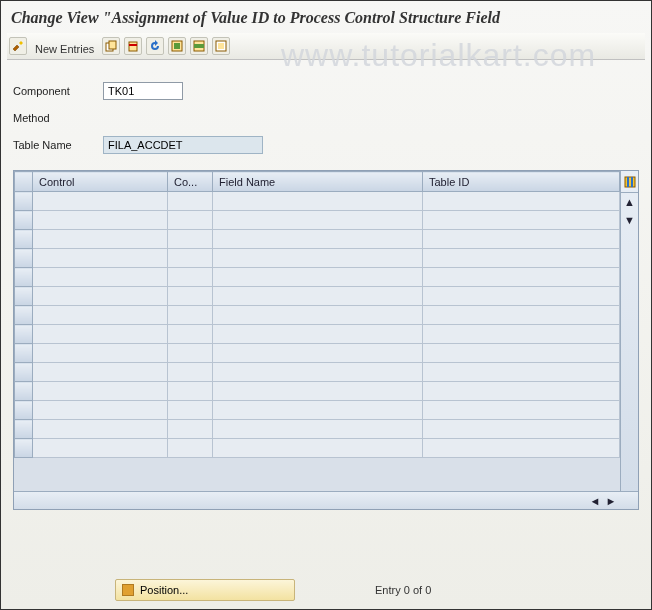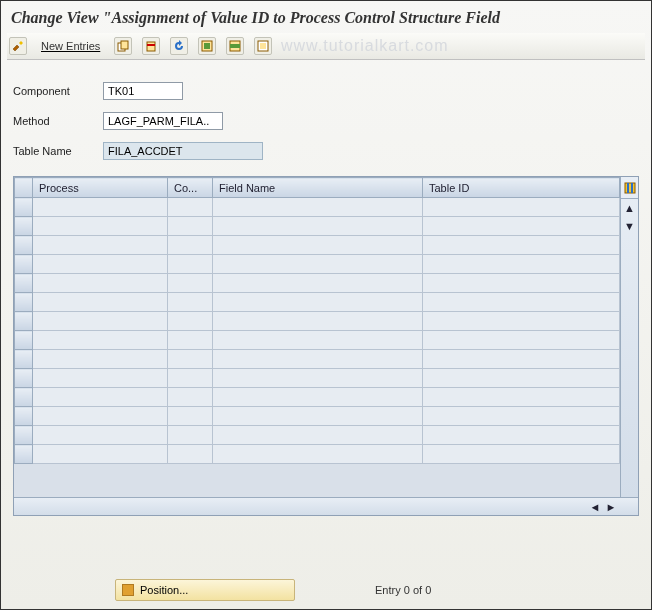--- a/index.html
+++ b/index.html
@@ -1,19 +1,19 @@
 <!DOCTYPE html>
 <html><head>
 <meta charset="utf-8">
 <style>
   * { box-sizing: border-box; font-family: Arial, sans-serif; font-size: 11px; }
   body { margin: 0; background: #fff; }
   .frame { width: 652px; height: 610px; border: 1px solid #333; background: linear-gradient(#f7f7f5,#eeeee8); position: relative; padding: 6px; }
   .title { font-family: Georgia, "Times New Roman", serif; font-style: italic; font-weight: bold; font-size: 16px; color: #333; padding: 2px 4px 6px 4px; }
-  .toolbar { display: flex; align-items: center; gap: 10px; border-bottom: 1px solid #c0c0c0; padding: 4px 2px; background: linear-gradient(#fbfbf8,#e9e9e3); text-decoration: underline; }
+  .toolbar { display: flex; align-items: flex-end; gap: 4px; border-bottom: 1px solid #c0c0c0; padding: 4px 2px; background: linear-gradient(#fbfbf8,#e9e9e3); }
   .tbtn { display: inline-flex; align-items: center; justify-content: center; width: 18px; height: 18px; border: 1px solid #c3c3b8; border-radius: 2px; background: #f0efe6; cursor: pointer; }
   .new-entries { font-size: 11px; color: #333; background: transparent; border: none; cursor: pointer; padding: 0 4px; }
   .form { padding: 10px 6px 6px 6px; }
   .form-row { display: flex; align-items: center; margin-bottom: 4px; margin-top: 12px; }
   .form-label { width: 90px; color: #222; }
   .form-input { height: 18px; padding: 0 4px; border: 1px solid #8f9aa6; background: #fff; color: #000; font-size: 11px; }
   .form-input.readonly { background: #dce6ed; border: 1px solid #9fb4c5; }
   .grid-wrap { margin: 6px 6px 8px 6px; border: 1px solid #8fa0b5; background: #d9e0e9; }
   .grid-title { background: linear-gradient(#e9eef4,#cfdae7); padding: 4px 6px; font-size: 11px; color: #222; border-bottom: 1px solid #8fa0b5; }
   .grid { position: relative; height: 320px; display: flex; }
@@ -26,21 +26,21 @@
   .config-btn { height: 22px; border-bottom:1px solid #9bacbf; display:flex; align-items:center; justify-content:center; cursor:pointer; }
   .arrow { height:18px; display:flex; align-items:center; justify-content:center; color:#223; cursor:pointer; }
   .scroll-track { flex:1; }
   .hscroll { height: 18px; display:flex; justify-content:flex-end; align-items:center; background: linear-gradient(#e8eef5,#d3dde9); border-top:1px solid #9bacbf; padding-right: 20px; gap: 2px; }
   .hscroll .arrowh { width: 14px; height: 14px; display:flex; align-items:center; justify-content:center; cursor:pointer; color:#223; }
   .footer { position: absolute; left: 10px; right: 0; bottom: 8px; display: flex; align-items: center; padding: 0 14px; }
   .position-btn { margin-left: 90px; width: 180px; height: 22px; border: 1px solid #c8b47a; border-radius: 2px; background: linear-gradient(#fcf5d9,#f3e2a1); display:flex; align-items:center; padding: 0 6px; cursor: pointer; }
   .position-btn .icon { margin-right: 6px; display:inline-block; width:12px; height:12px; background:#e0a030; border:1px solid #b07a20; }
   .entry-text { margin-left: 80px; color: #333; }
   svg { display:block; }
-  .watermark { position: absolute; top: 36px; left: 280px; color: rgba(210,214,220,0.85); font-size: 16px; letter-spacing: 1px; font-family: Arial; pointer-events:none; }
+  .watermark { position: absolute; top: 36px; left: 280px; color: rgba(210,214,220,0.85); font-size: 32px; letter-spacing: 1px; font-family: Arial; pointer-events:none; }
 </style>
 </head>
 <body>
 
 <div class="frame">
 
   <div class="title">Change View "Assignment of Value ID to Process Control Structure Field</div>
 
   <div class="toolbar">
     <span class="tbtn">
@@ -89,36 +89,35 @@
 
   <div class="watermark">www.tutorialkart.com</div>
 
   <div class="form">
     <div class="form-row">
       <div class="form-label">Component</div>
       <input class="form-input" style="width: 80px;" value="TK01">
     </div>
     <div class="form-row">
       <div class="form-label">Method</div>
-      <input class="form-input" style="width: 120px;" value="LAGF_PARM_FILA..">
     </div>
     <div class="form-row">
       <div class="form-label">Table Name</div>
       <input class="form-input readonly" style="width: 160px;" readonly="" value="FILA_ACCDET">
     </div>
   </div>
 
   <div class="grid-wrap">
     <div class="grid">
       <div class="grid-main">
         <table style="width:100%">
           <thead>
             <tr>
               <th class="rowsel"></th>
-              <th style="width:135px">Process</th>
+              <th style="width:135px">Control</th>
               <th style="width:45px">Co...</th>
               <th style="width:210px">Field Name</th>
               <th>Table ID</th>
             </tr>
           </thead>
           <tbody id="grid-body">
               <tr>
                 <td class="rowsel"></td>
                 <td></td>
                 <td></td>

